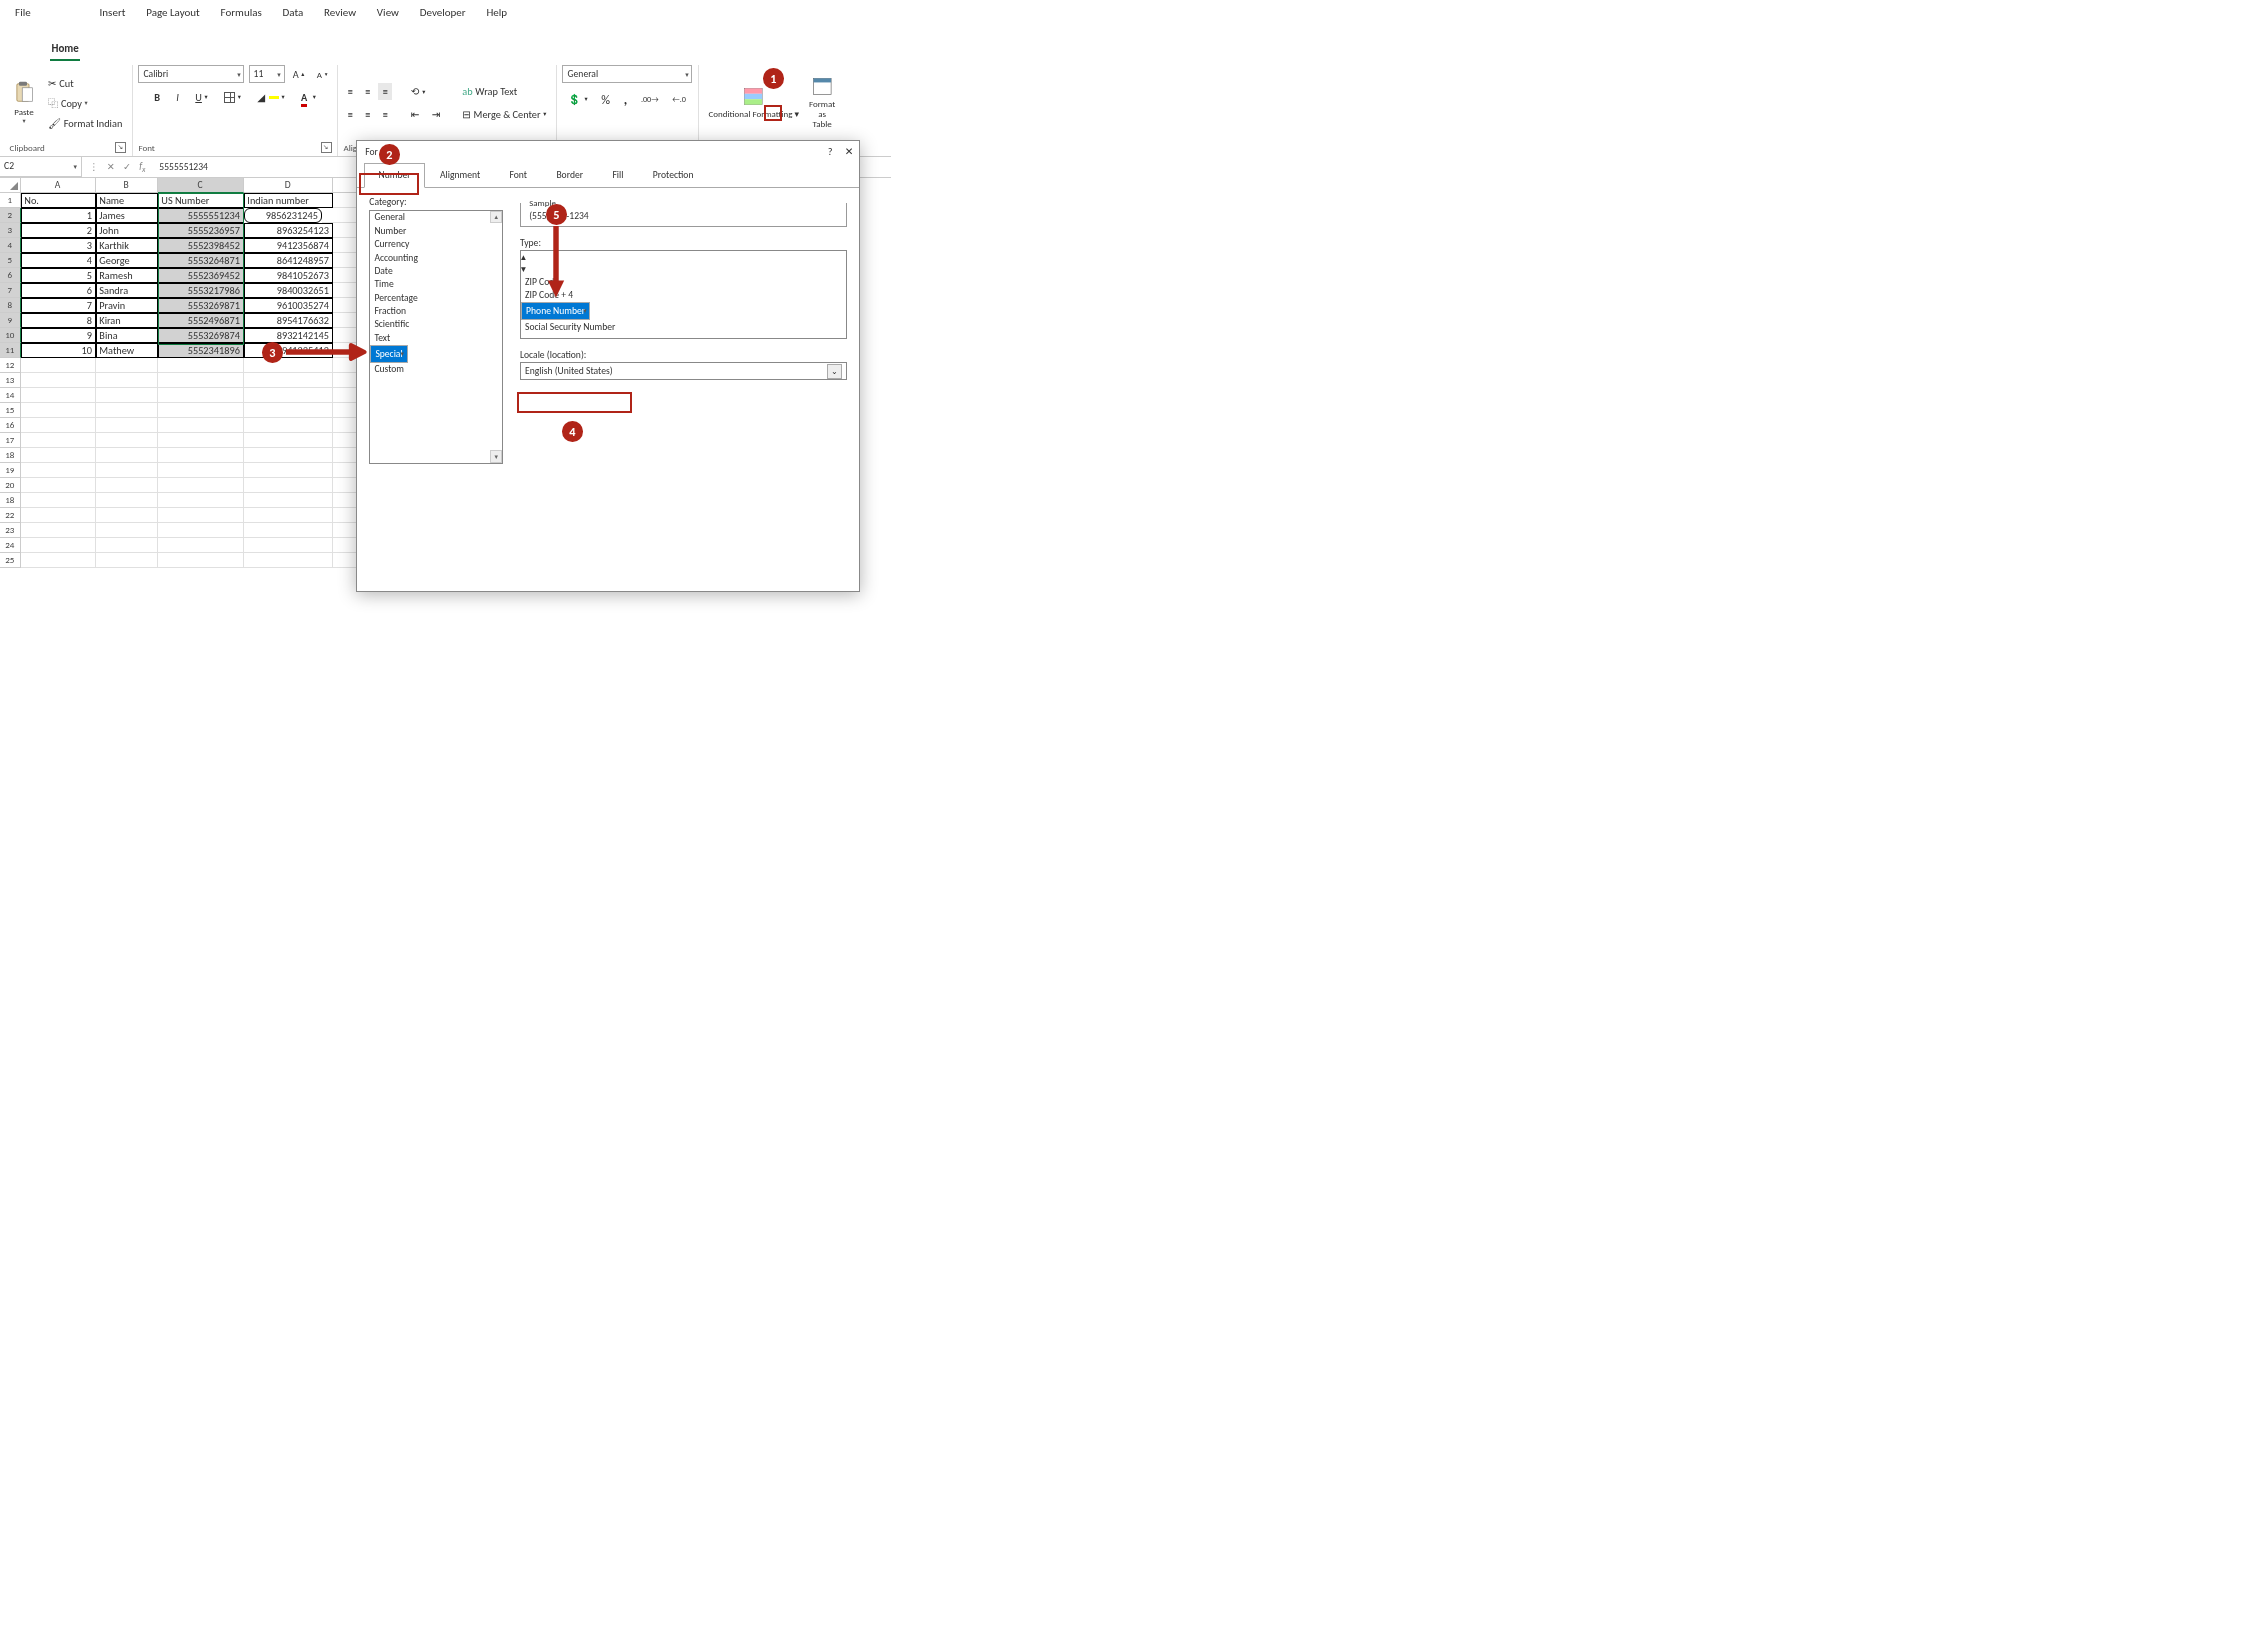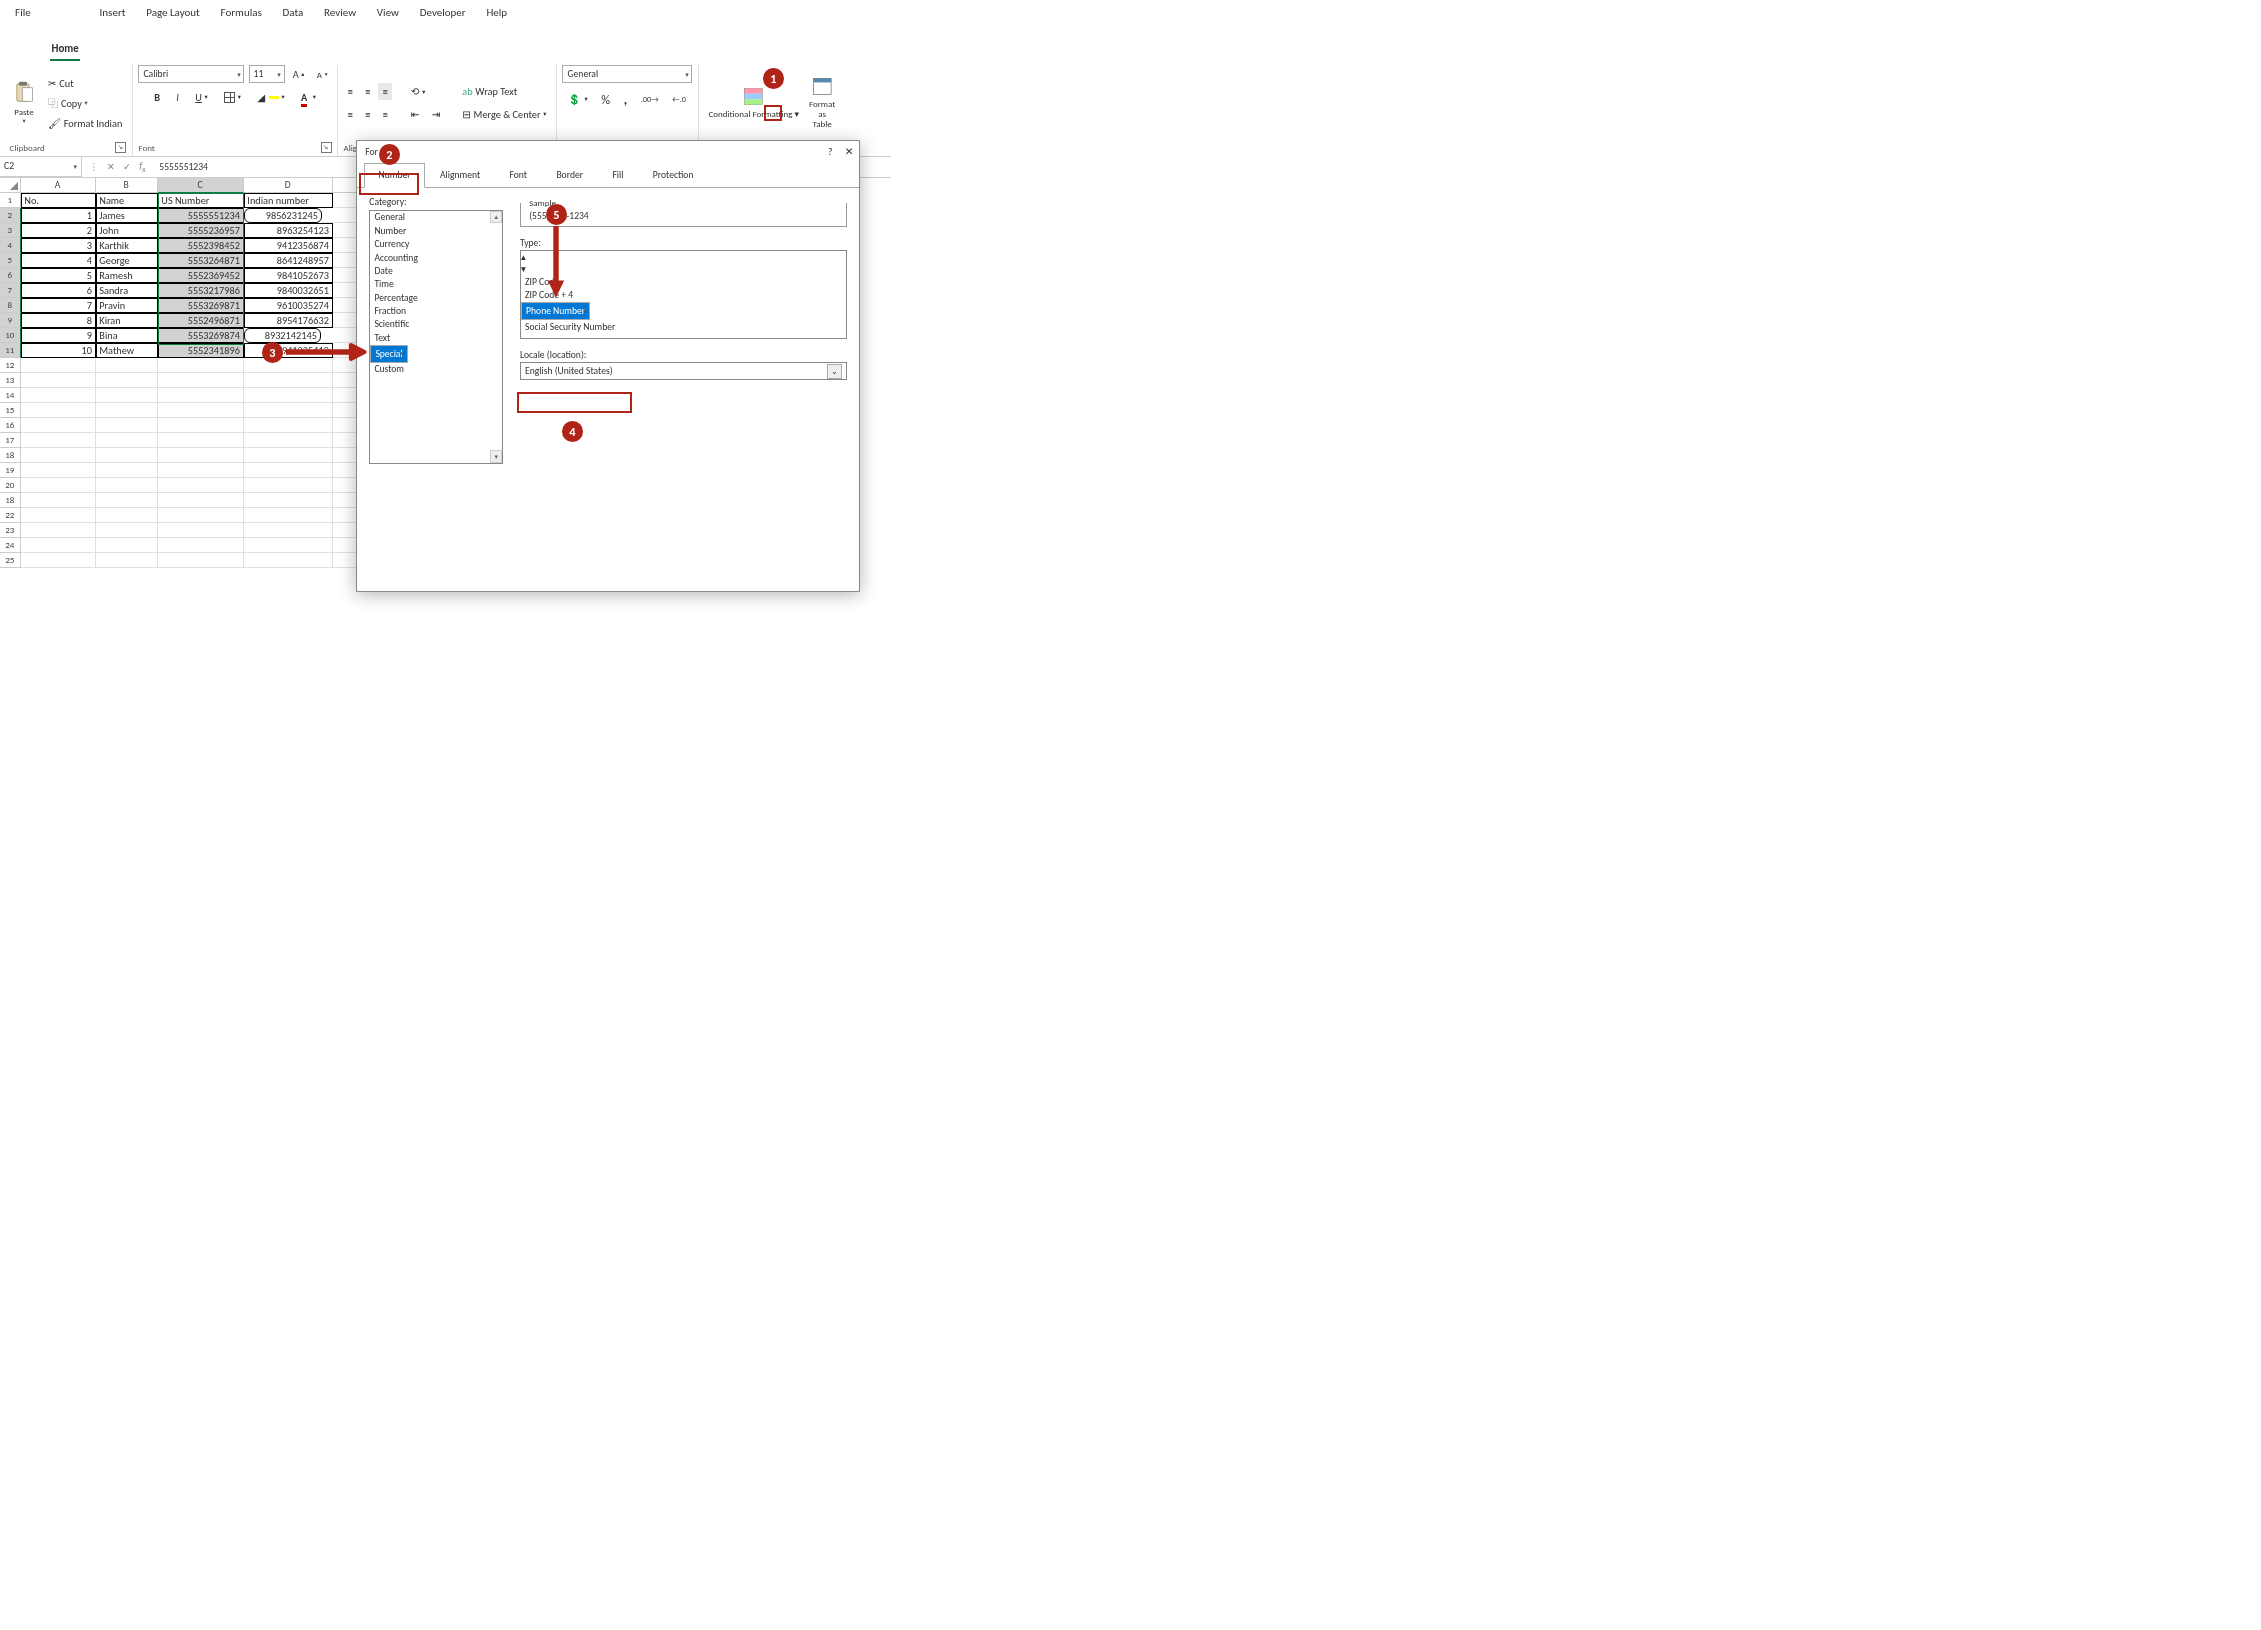--- a/index.html
+++ b/index.html
@@ -699,21 +699,21 @@
         <div class="cell " style="width: 58px;"></div>
         <div class="cell " style="width: 58px;"></div>
         <div class="cell " style="width: 58px;"></div>
         <div class="cell " style="width: 58px;"></div>
       </div>
       <div style="display: flex;">
         <div class="rowhdr sel-row" style="width: 20.6px;">10</div>
         <div class="cell b right" style="width: 75px;">9</div>
         <div class="cell b" style="width: 62px;">Bina</div>
         <div class="cell b right shade" style="width: 86px;">5553269874</div>
-        <div class="cell b right" style="width: 77px; border-radius: 6px;">8932142145</div>
+        <div class="cell b right" style="width: 89px;">8932142145</div>
         <div class="cell " style="width: 58px;"></div>
         <div class="cell " style="width: 58px;"></div>
         <div class="cell " style="width: 58px;"></div>
         <div class="cell " style="width: 58px;"></div>
         <div class="cell " style="width: 58px;"></div>
         <div class="cell " style="width: 58px;"></div>
         <div class="cell " style="width: 58px;"></div>
         <div class="cell " style="width: 58px;"></div>
         <div class="cell " style="width: 58px;"></div>
       </div>

